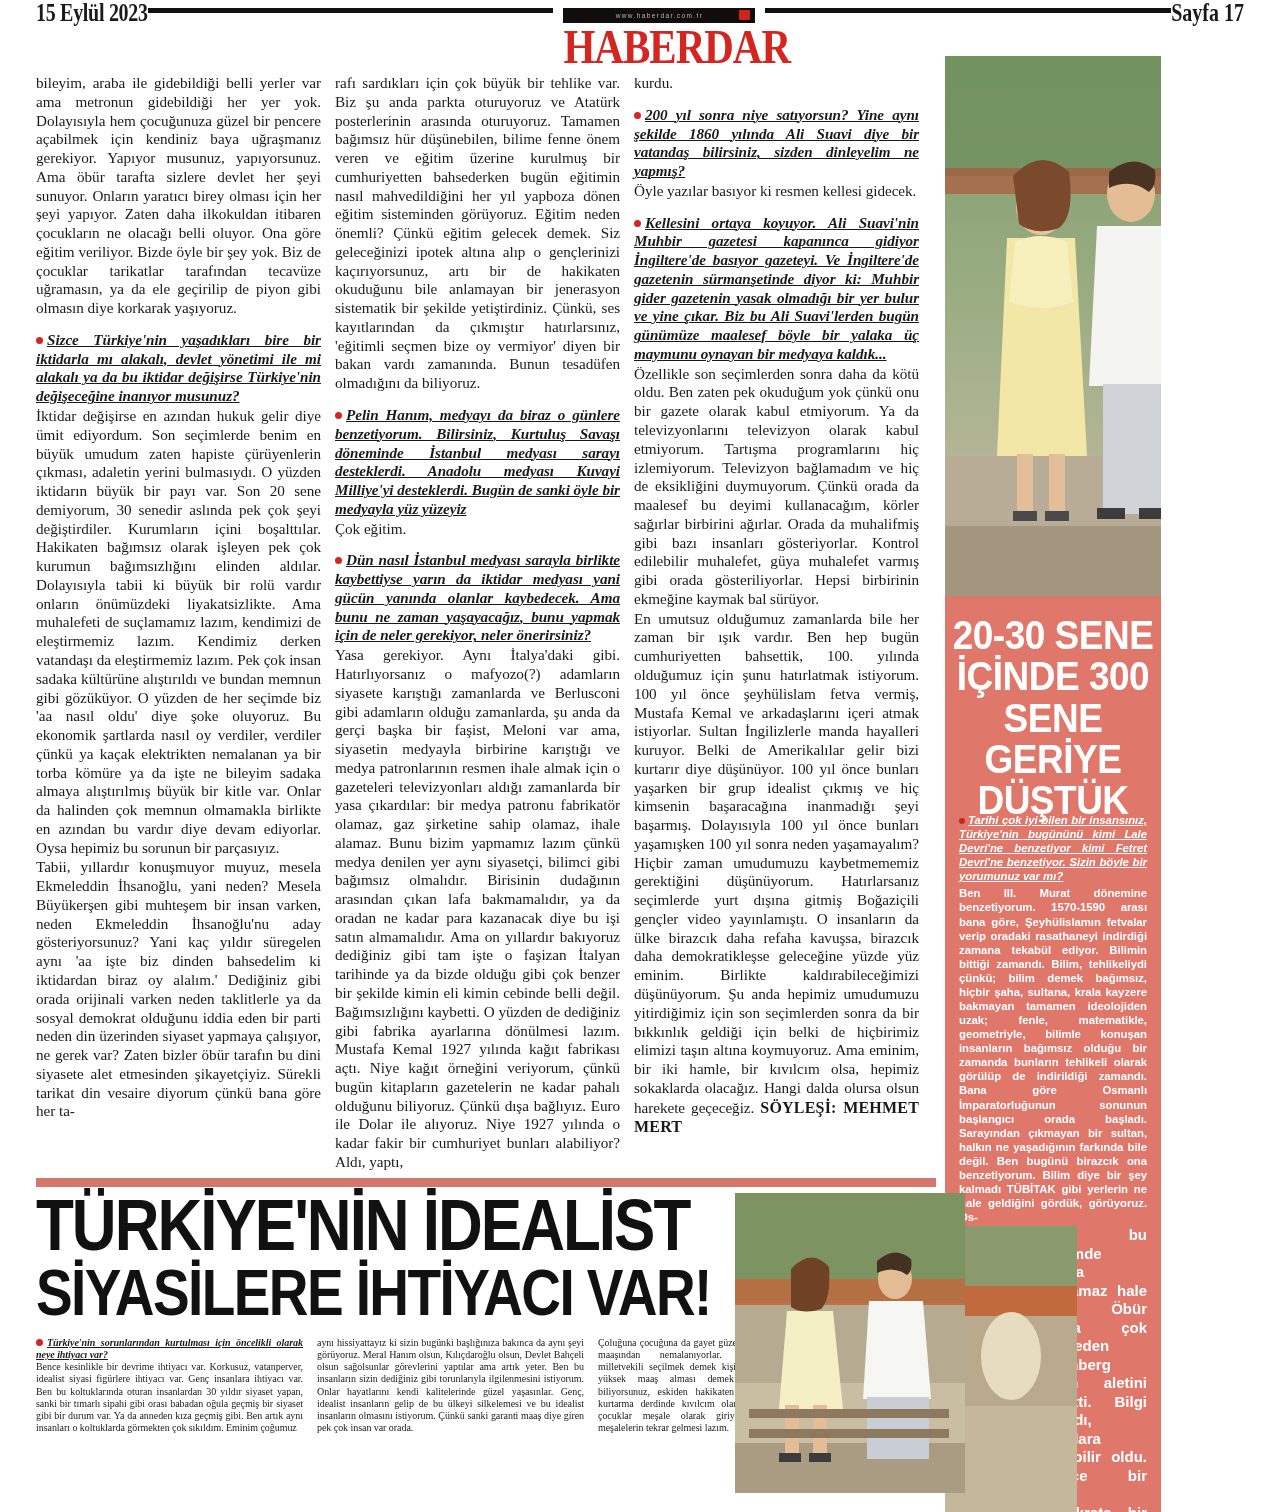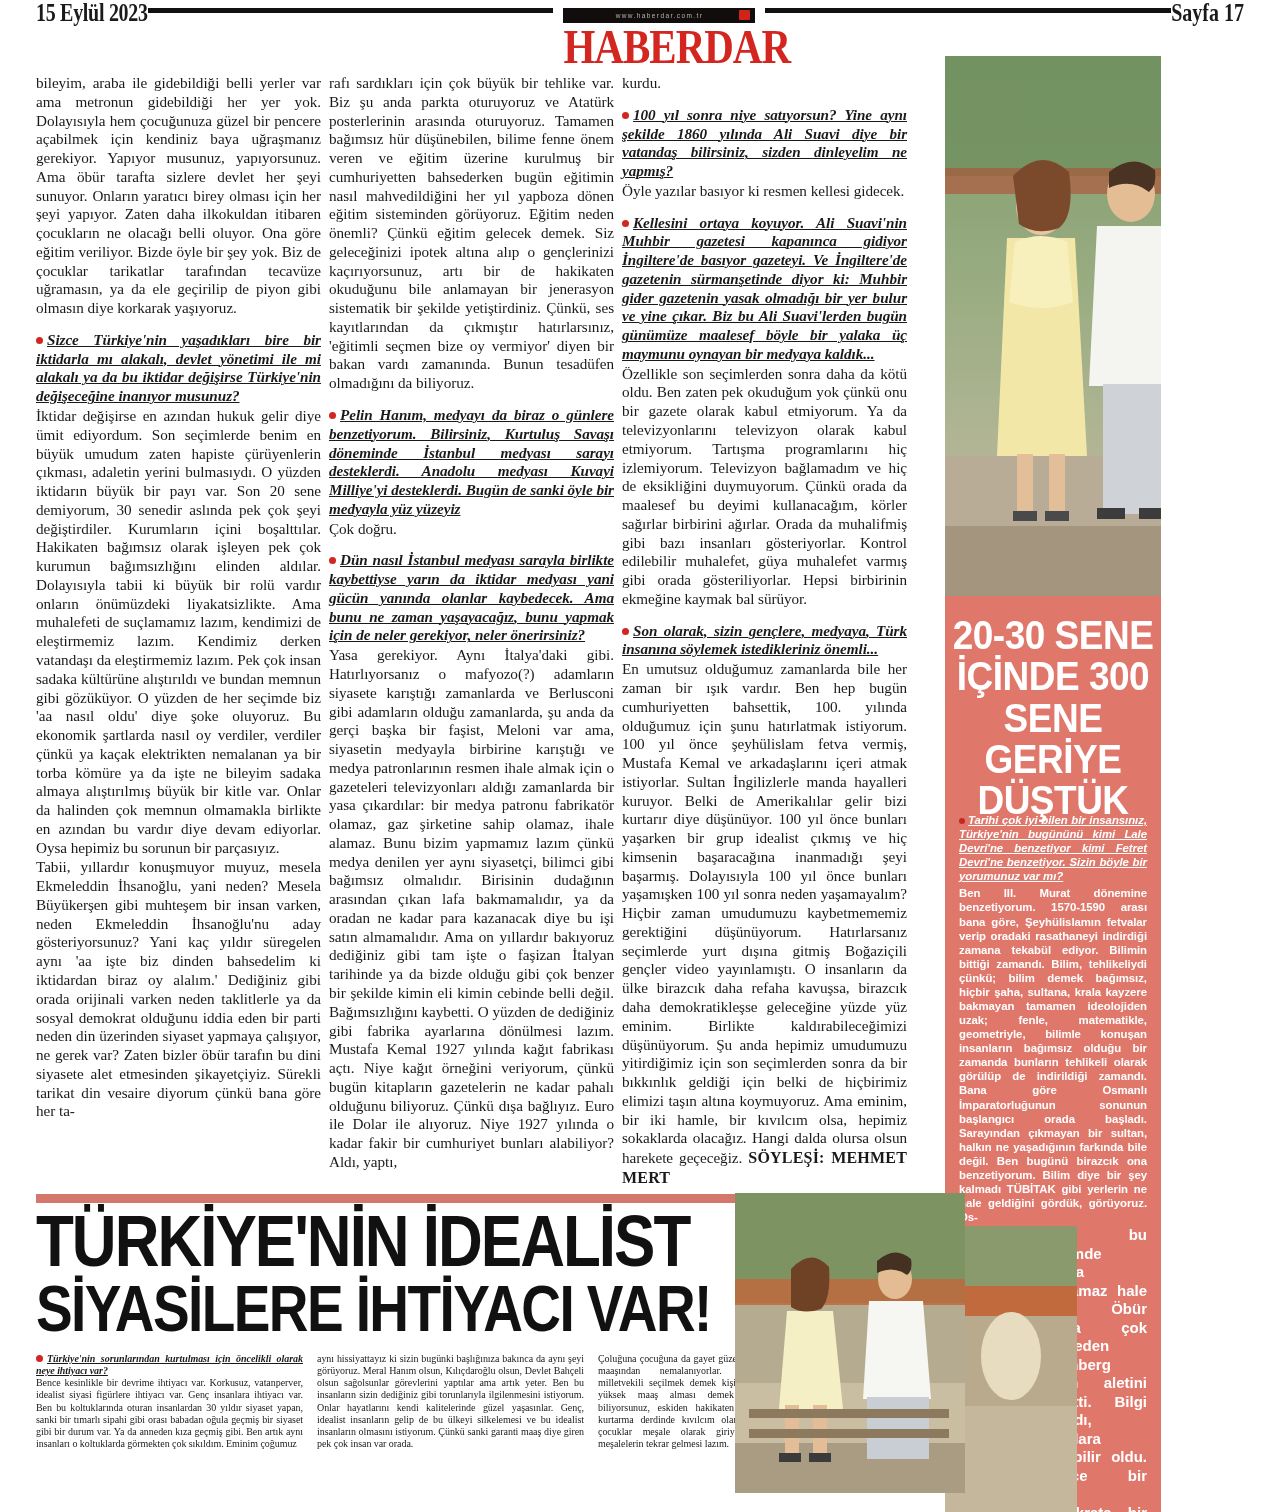--- a/index.html
+++ b/index.html
@@ -91,21 +91,21 @@
     position:relative;
   }
 
   
   .page-body{
     position:relative;
     padding:4px 36px 0 36px;
   }
   .top-region{
     display:flex;
-    gap:8px;
+    gap:14px;
     align-items:flex-start;
   }
   .col{
     width:285px;
     flex:0 0 285px;
   }
   .col p{
     margin:0 0 0 0;
     font-size:15.2px;
     line-height:1.235;
@@ -349,32 +349,31 @@
     <div class="col">
       <p class="body">bileyim, araba ile gidebildiği belli yerler var ama metronun gidebildiği her yer yok. Dolayısıyla hem çocuğunuza güzel bir pencere açabilmek için kendiniz baya uğraşmanız gerekiyor. Yapıyor musunuz, yapıyorsunuz. Ama öbür tarafta sizlere devlet her şeyi sunuyor. Onların yaratıcı birey olması için her şeyi yapıyor. Zaten daha ilkokuldan itibaren çocukların ne olacağı belli oluyor. Ona göre eğitim veriliyor. Bizde öyle bir şey yok. Biz de çocuklar tarikatlar tarafından tecavüze uğramasın, ya da ele geçirilip de piyon gibi olmasın diye korkarak yaşıyoruz.</p>
       <p class="q"><span class="bullet"></span><u>Sizce Türkiye'nin yaşadıkları bire bir iktidarla mı alakalı, devlet yönetimi ile mi alakalı ya da bu iktidar değişirse Türkiye'nin değişeceğine inanıyor musunuz?</u></p>
       <p class="body ans">İktidar değişirse en azından hukuk gelir diye ümit ediyordum. Son seçimlerde benim en büyük umudum zaten hapiste çürüyenlerin çıkması, adaletin yerini bulmasıydı. O yüzden iktidarın büyük bir payı var. Son 20 sene demiyorum, 30 senedir aslında pek çok şeyi değiştirdiler. Kurumların içini boşalttılar. Hakikaten bağımsız olarak işleyen pek çok kurumun bağımsızlığını elinden aldılar. Dolayısıyla tabii ki büyük bir rolü vardır onların önümüzdeki liyakatsizlikte. Ama muhalefeti de suçlamamız lazım, kendimizi de eleştirmemiz lazım. Kendimiz derken vatandaşı da eleştirmemiz lazım. Pek çok insan sadaka kültürüne alıştırıldı ve bundan memnun gibi gözüküyor. O yüzden de her seçimde biz 'aa nasıl oldu' diye şoke oluyoruz.  Bu ekonomik şartlarda nasıl oy verdiler, verdiler çünkü ya kaçak elektrikten nemalanan ya bir torba kömüre ya da işte ne bileyim sadaka almaya alıştırılmış büyük bir kitle var. Onlar da halinden çok memnun olmamakla birlikte en azından bu vardır diye devam ediyorlar. Oysa hepimiz bu sorunun bir parçasıyız.</p>
       <p class="body ans">Tabii, yıllardır konuşmuyor muyuz, mesela Ekmeleddin İhsanoğlu, yani neden? Mesela Büyükerşen gibi muhteşem bir insan varken, neden Ekmeleddin İhsanoğlu'nu aday gösteriyorsunuz? Yani kaç yıldır süregelen aynı 'aa işte biz dinden bahsedelim ki iktidardan biraz oy alalım.' Dediğiniz gibi orada orijinali varken neden taklitlerle ya da sosyal demokrat olduğunu iddia eden bir parti neden din üzerinden siyaset yapmaya çalışıyor, ne gerek var? Zaten bizler öbür tarafın bu dini siyasete alet etmesinden şikayetçiyiz. Sürekli tarikat din vesaire diyorum çünkü bana göre her ta-</p>
     </div>
 
     <div class="col">
       <p class="body">rafı sardıkları için çok büyük bir tehlike var. Biz şu anda parkta oturuyoruz ve Atatürk posterlerinin arasında oturuyoruz. Tamamen bağımsız hür düşünebilen, bilime fenne önem veren ve eğitim üzerine kurulmuş bir cumhuriyetten bahsederken bugün eğitimin nasıl mahvedildiğini her yıl yapboza dönen eğitim sisteminden görüyoruz. Eğitim neden önemli? Çünkü eğitim gelecek demek. Siz geleceğinizi ipotek altına alıp o gençlerinizi kaçırıyorsunuz, artı bir de hakikaten okuduğunu bile anlamayan bir jenerasyon sistematik bir şekilde yetiştirdiniz. Çünkü, ses kayıtlarından da çıkmıştır hatırlarsınız, 'eğitimli seçmen bize oy vermiyor' diyen bir bakan vardı zamanında. Bunun tesadüfen olmadığını da biliyoruz.</p>
       <p class="q"><span class="bullet"></span><u>Pelin Hanım, medyayı da biraz o günlere benzetiyorum. Bilirsiniz, Kurtuluş Savaşı döneminde İstanbul medyası sarayı desteklerdi. Anadolu medyası Kuvayi Milliye'yi desteklerdi. Bugün de sanki öyle bir medyayla yüz yüzeyiz</u></p>
-      <p class="body ans">Çok doğru.</p>
+      <p class="body ans">Çok eğitim.</p>
       <p class="q"><span class="bullet"></span><u>Dün nasıl İstanbul medyası sarayla birlikte kaybettiyse yarın da iktidar medyası yani gücün yanında olanlar kaybedecek. Ama bunu ne zaman yaşayacağız, bunu yapmak için de neler gerekiyor, neler önerirsiniz?</u></p>
       <p class="body ans">Yasa gerekiyor. Aynı İtalya'daki gibi. Hatırlıyorsanız o mafyozo(?) adamların siyasete karıştığı zamanlarda ve Berlusconi gibi adamların olduğu zamanlarda, şu anda da gerçi başka bir faşist, Meloni var ama, siyasetin medyayla birbirine karıştığı ve medya patronlarının resmen ihale almak için o gazeteleri televizyonları aldığı zamanlarda bir yasa çıkardılar: bir medya patronu fabrikatör olamaz, gaz şirketine sahip olamaz, ihale alamaz. Bunu bizim yapmamız lazım çünkü medya denilen yer aynı siyasetçi, bilimci gibi bağımsız olmalıdır. Birisinin dudağının arasından çıkan lafa bakmamalıdır, ya da oradan ne kadar para kazanacak diye bu işi satın almamalıdır. Ama on yıllardır bakıyoruz dediğiniz gibi tam işte o faşizan İtalyan tarihinde ya da bizde olduğu gibi çok benzer bir şekilde kimin eli kimin cebinde belli değil. Bağımsızlığını kaybetti. O yüzden de dediğiniz gibi fabrika ayarlarına dönülmesi lazım. Mustafa Kemal 1927 yılında kağıt fabrikası açtı. Niye kağıt örneğini veriyorum, çünkü bugün kitapların gazetelerin ne kadar pahalı olduğunu biliyoruz. Çünkü dışa bağlıyız. Euro ile Dolar ile alıyoruz. Niye 1927 yılında o kadar fakir bir cumhuriyet bunları alabiliyor? Aldı, yaptı,</p>
     </div>
 
     <div class="col">
       <p class="body">kurdu.</p>
-      <p class="q"><span class="bullet"></span><u>100 yıl sonra niye satıyorsun? Yine aynı şekilde 1860 yılında Ali Suavi diye bir vatandaş bilirsiniz, sizden dinleyelim ne yapmış?</u></p>
+      <p class="q"><span class="bullet"></span><u>200 yıl sonra niye satıyorsun? Yine aynı şekilde 1860 yılında Ali Suavi diye bir vatandaş bilirsiniz, sizden dinleyelim ne yapmış?</u></p>
       <p class="body ans">Öyle yazılar basıyor ki resmen kellesi gidecek.</p>
       <p class="q"><span class="bullet"></span><u>Kellesini ortaya koyuyor. Ali Suavi'nin Muhbir gazetesi kapanınca gidiyor İngiltere'de basıyor gazeteyi. Ve İngiltere'de gazetenin sürmanşetinde diyor ki: Muhbir gider gazetenin yasak olmadığı bir yer bulur ve yine çıkar. Biz bu Ali Suavi'lerden bugün günümüze maalesef böyle bir yalaka üç maymunu oynayan bir medyaya kaldık...</u></p>
       <p class="body ans">Özellikle son seçimlerden sonra daha da kötü oldu. Ben zaten pek okuduğum yok çünkü onu bir gazete olarak kabul etmiyorum. Ya da televizyonlarını televizyon olarak kabul etmiyorum. Tartışma programlarını hiç izlemiyorum. Televizyon bağlamadım ve hiç de eksikliğini duymuyorum. Çünkü orada da maalesef bu deyimi kullanacağım, körler sağırlar birbirini ağırlar. Orada da muhalifmiş gibi bazı insanları gösteriyorlar. Kontrol edilebilir muhalefet, güya muhalefet varmış gibi orada gösteriliyorlar. Hepsi birbirinin ekmeğine kaymak bal sürüyor.</p>
-      <p class="q"><span class="bullet"></span><u>Son olarak, sizin gençlere, medyaya, Türk insanına söylemek istedikleriniz önemli...</u></p>
       <p class="body ans"><span>En umutsuz olduğumuz zamanlarda bile her zaman bir ışık vardır. Ben hep bugün cumhuriyetten bahsettik, 100. yılında olduğumuz için şunu hatırlatmak istiyorum. 100 yıl önce şeyhülislam fetva vermiş, Mustafa Kemal ve arkadaşlarını içeri atmak istiyorlar. Sultan İngilizlerle manda hayalleri kuruyor. Belki de Amerikalılar gelir bizi kurtarır diye düşünüyor. 100 yıl önce bunları yaşarken bir grup idealist çıkmış ve hiç kimsenin başaracağına inanmadığı şeyi başarmış. Dolayısıyla 100 yıl önce bunları yaşamışken 100 yıl sonra neden yaşamayalım? Hiçbir zaman umudumuzu kaybetmememiz gerektiğini düşünüyorum. Hatırlarsanız seçimlerde yurt dışına gitmiş Boğaziçili gençler video yayınlamıştı. O insanların da ülke birazcık daha refaha kavuşsa, birazcık daha demokratikleşse geleceğine yüzde yüz eminim. Birlikte kaldırabileceğimizi düşünüyorum. Şu anda hepimiz umudumuzu yitirdiğimiz için son seçimlerden sonra da bir bıkkınlık geldiği için belki de hiçbirimiz elimizi taşın altına koymuyoruz. Ama eminim, bir iki hamle, bir kıvılcım olsa, hepimiz sokaklarda olacağız. Hangi dalda olursa olsun harekete geçeceğiz.</span> <span class="byline">SÖYLEŞİ: MEHMET MERT</span></p>
     </div>
 
   </div>
 
   <div class="bottom-region">
     <div class="bottom-rule"></div>
 
     <div class="big-head-1">TÜRKİYE'NİN İDEALİST</div>
     <div class="big-head-2">SİYASİLERE İHTİYACI VAR!</div>

